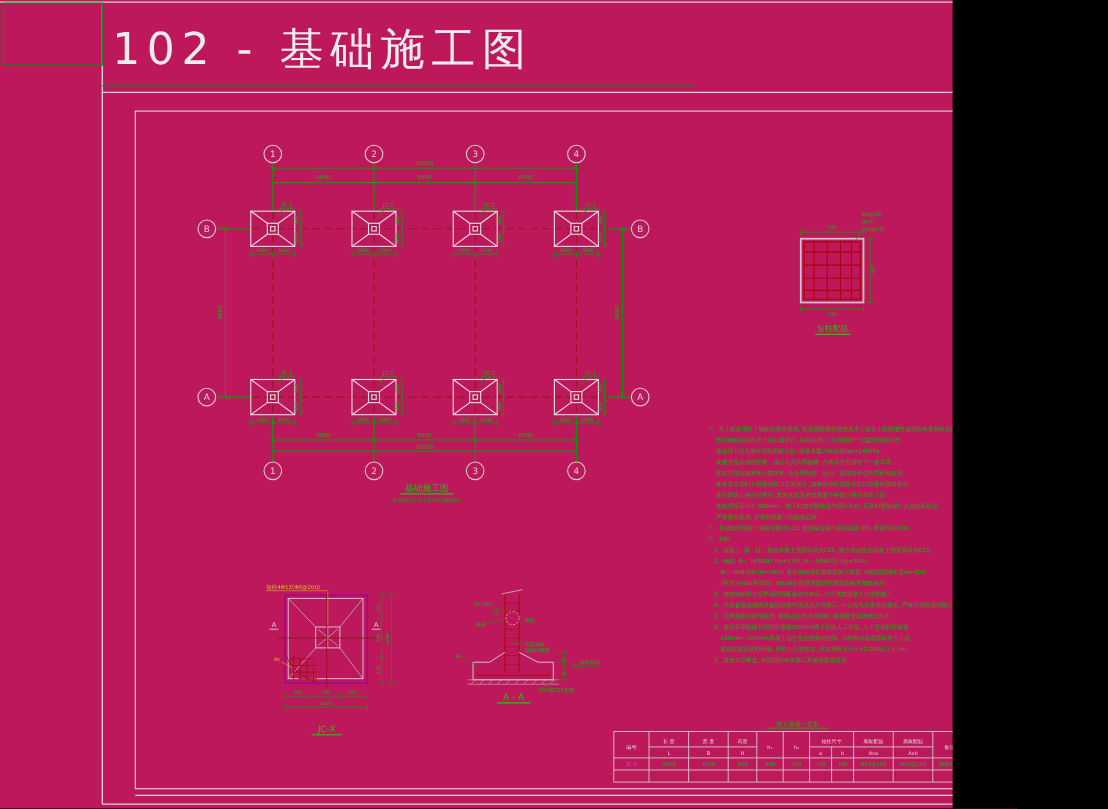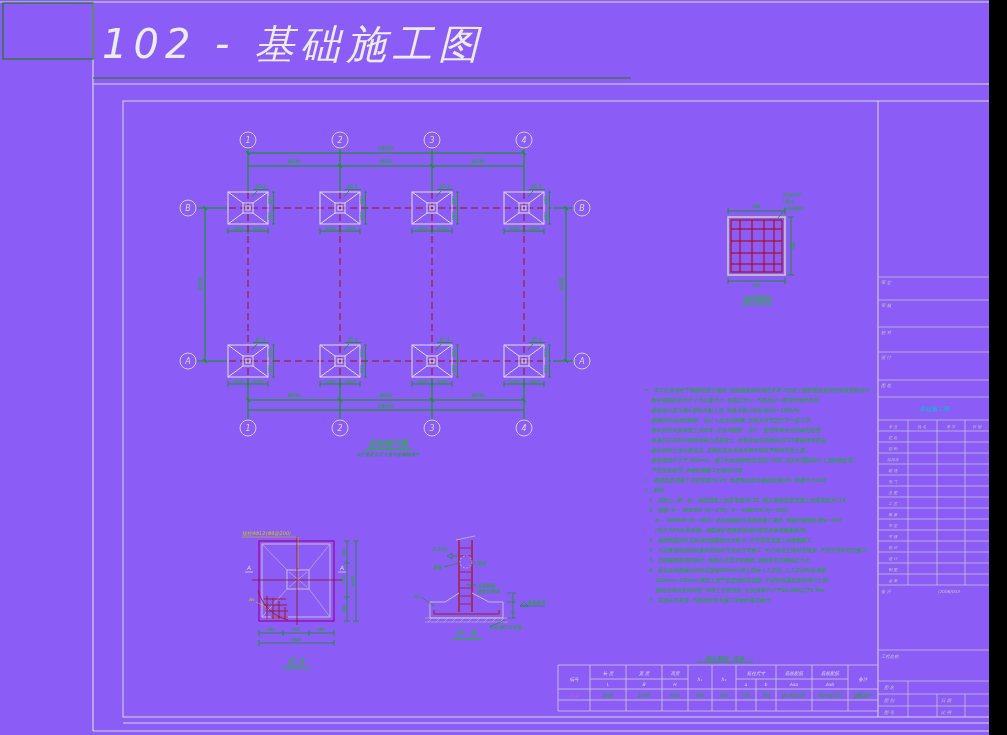--- a/index.html
+++ b/index.html
@@ -1,17 +1,17 @@
 <!DOCTYPE html>
 <html><head>
 <meta charset="utf-8">
 <style>
   html,body{margin:0;padding:0;background:#000;}
-  .canvas{position:relative;width:989px;height:735px;background:#8b5cf6;overflow:hidden;
-          font-family:"DejaVu Sans",sans-serif;font-style:italic;}
+  .canvas{position:relative;width:866px;height:735px;background:#be185d;overflow:hidden;
+          font-family:"DejaVu Sans",sans-serif;}
   svg text{font-family:"DejaVu Sans",sans-serif;}
 </style>
 </head>
 <body>
 
 <div class="canvas">
 <svg width="1007" height="735" viewBox="0 0 1007 735">
 
   <g>
     <path d="M0 2 H1004 M1004 2 V731 M93 731 H1004 M93 3 V731 M93 84 H1004 M997 101 V723 M123 723 H997" stroke="#d8d8d8" stroke-width="1.2" fill="none"></path>

